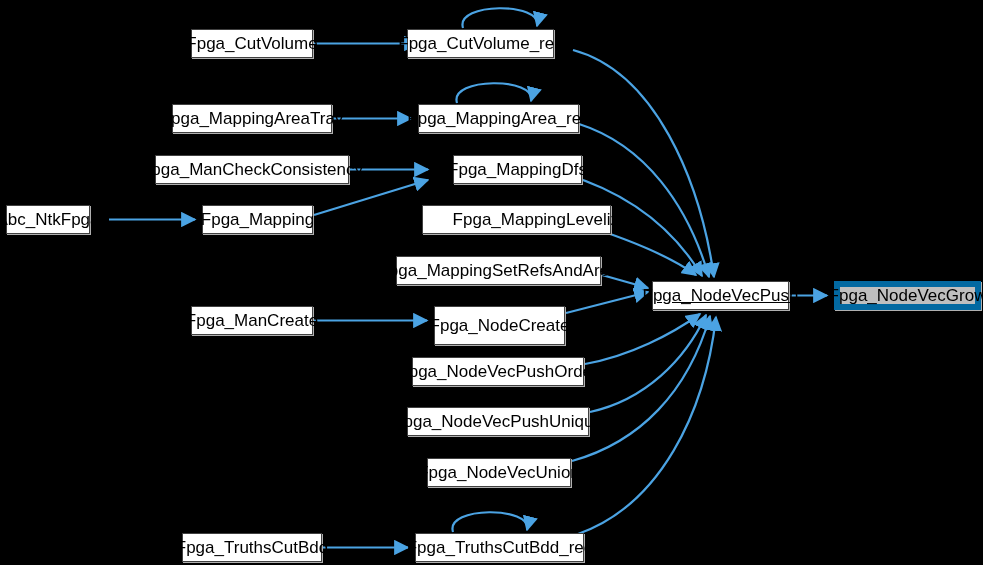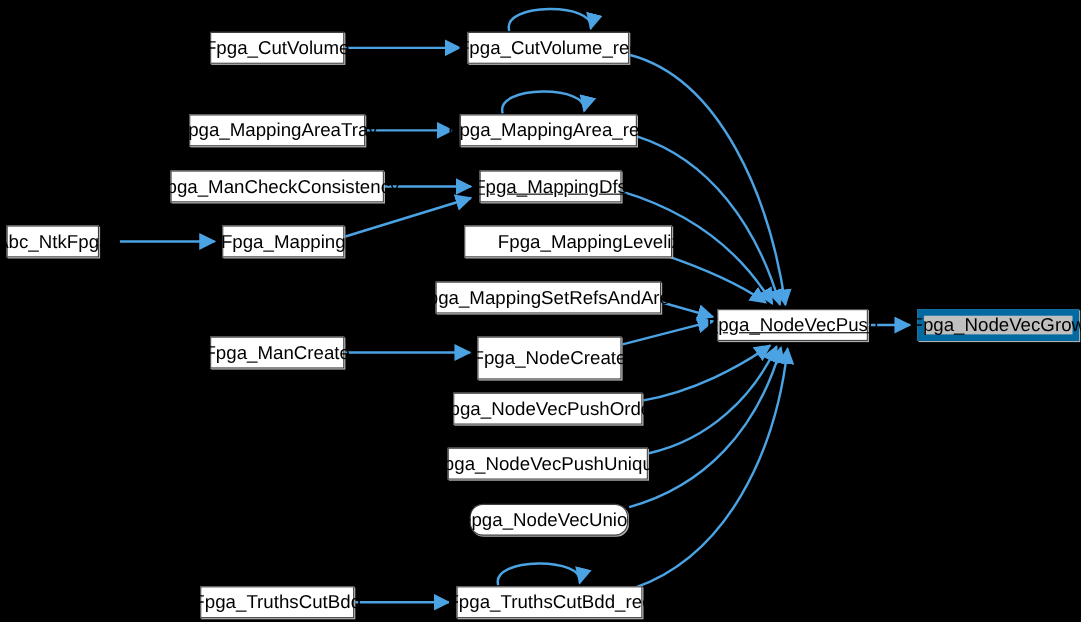--- a/index.html
+++ b/index.html
@@ -81,33 +81,33 @@
       <path d="M 590 412 C 645 400 685 360 706 315"></path>
       <path d="M 572 461 C 640 442 688 392 710 316"></path>
       <path d="M 578 534 C 660 505 705 413 716 317"></path>
     </g>
   </svg>
 
   <div id="nodes">
       <div class="node" style="left: 191px; top: 29px; width: 122px; height: 29px;">
         <span>Fpga_CutVolume</span>
       </div>
-      <div class="node" style="left: 425px; top: 29px; width: 147px; height: 29px; align-items: center;">
+      <div class="node" style="left: 407px; top: 29px; width: 147px; height: 29px; align-items: center;">
         <span>Fpga_CutVolume_rec</span>
       </div>
       <div class="node" style="left: 172px; top: 104px; width: 160px; height: 29px;">
         <span>Fpga_MappingAreaTrav</span>
       </div>
       <div class="node" style="left: 418px; top: 104px; width: 161px; height: 29px;">
         <span>Fpga_MappingArea_rec</span>
       </div>
       <div class="node" style="left: 155px; top: 155px; width: 194px; height: 29px;">
         <span>Fpga_ManCheckConsistency</span>
       </div>
-      <div class="node" style="left: 436px; top: 155px; width: 129px; height: 29px; text-decoration: underline;">
+      <div class="node" style="left: 453px; top: 155px; width: 129px; height: 29px;">
         <span>Fpga_MappingDfs</span>
       </div>
       <div class="node" style="left: 6px; top: 205px; width: 84px; height: 29px;">
         <span>Abc_NtkFpga</span>
       </div>
       <div class="node" style="left: 202px; top: 205px; width: 111px; height: 29px;">
         <span>Fpga_Mapping</span>
       </div>
       <div class="node" style="left: 422px; top: 205px; width: 189px; height: 29px; padding-left: 48px;">
         <span>Fpga_MappingLevelize</span>
@@ -126,21 +126,21 @@
       </div>
       <div class="node" style="left: 434px; top: 306px; width: 131px; height: 39px;">
         <span>Fpga_NodeCreate</span>
       </div>
       <div class="node" style="left: 412px; top: 357px; width: 172px; height: 29px;">
         <span>Fpga_NodeVecPushOrder</span>
       </div>
       <div class="node" style="left: 407px; top: 407px; width: 182px; height: 29px;">
         <span>Fpga_NodeVecPushUnique</span>
       </div>
-      <div class="node" style="left: 427px; top: 458px; width: 144px; height: 29px; border-radius: 12px;">
+      <div class="node" style="left: 427px; top: 458px; width: 144px; height: 29px;">
         <span>Fpga_NodeVecUnion</span>
       </div>
       <div class="node" style="left: 182px; top: 533px; width: 140px; height: 29px;">
         <span>Fpga_TruthsCutBdd</span>
       </div>
       <div class="node" style="left: 415px; top: 533px; width: 169px; height: 29px;">
         <span>Fpga_TruthsCutBdd_rec</span>
       </div>
     </div>
 

